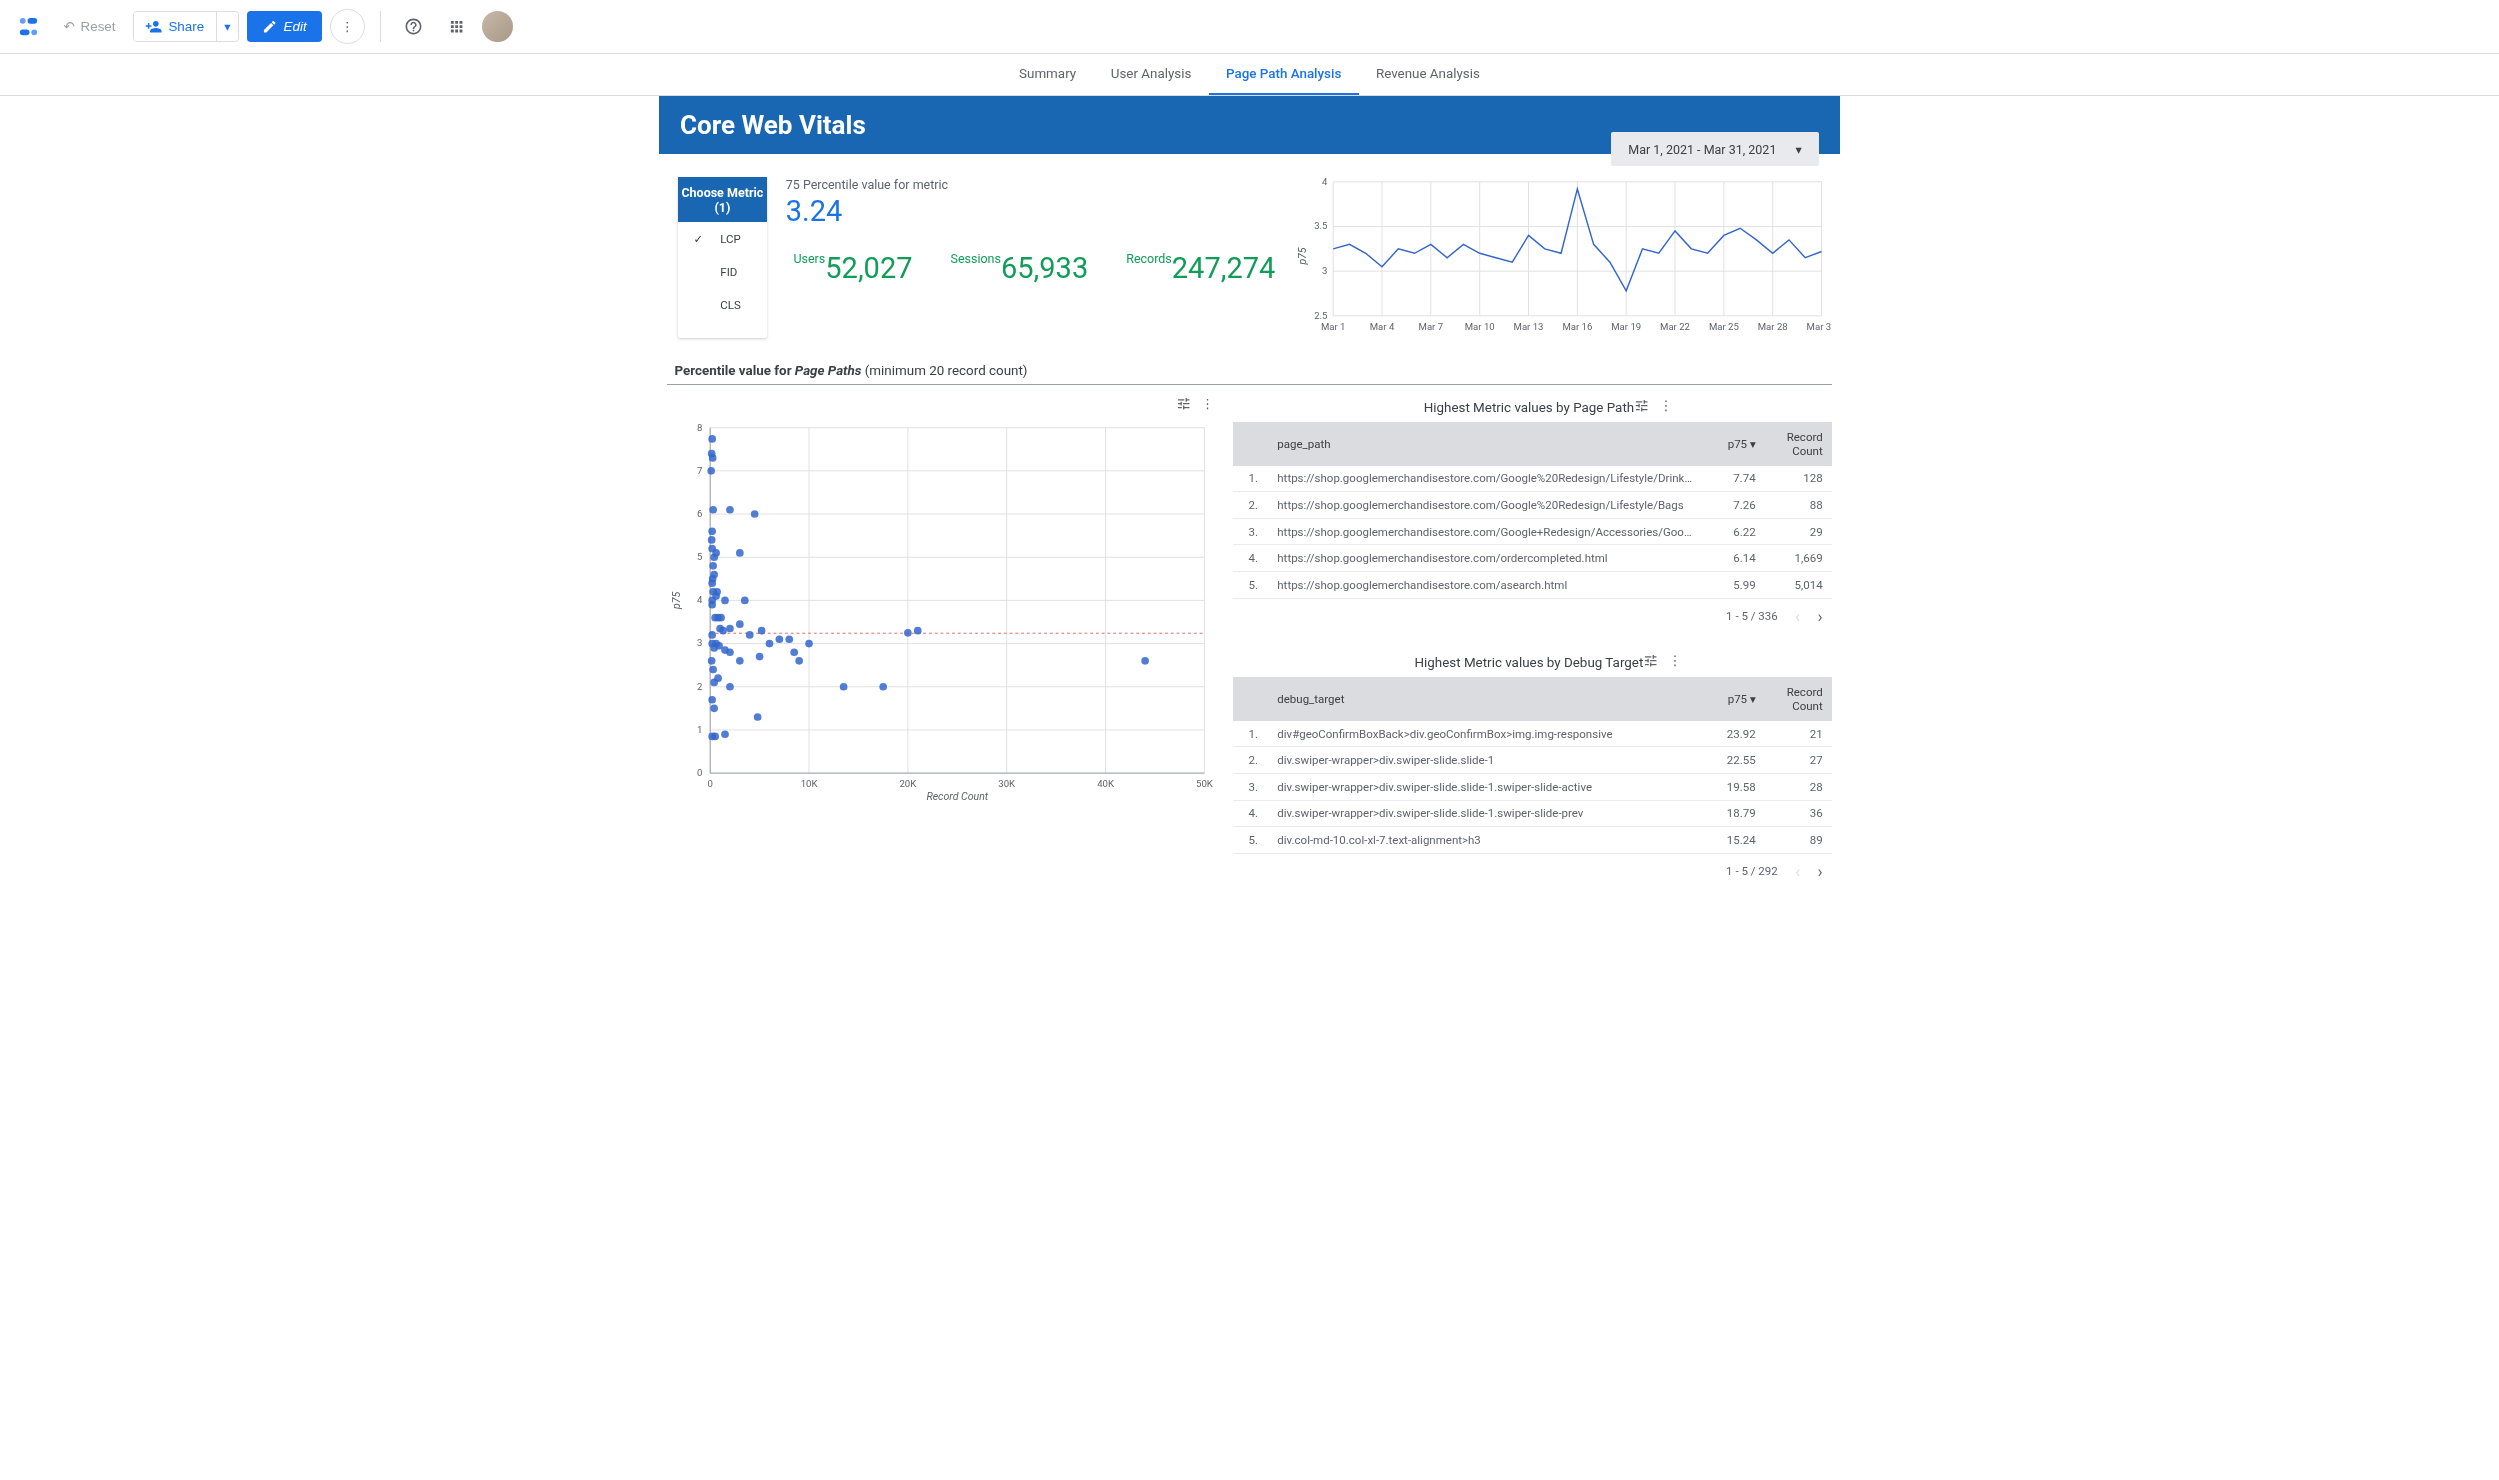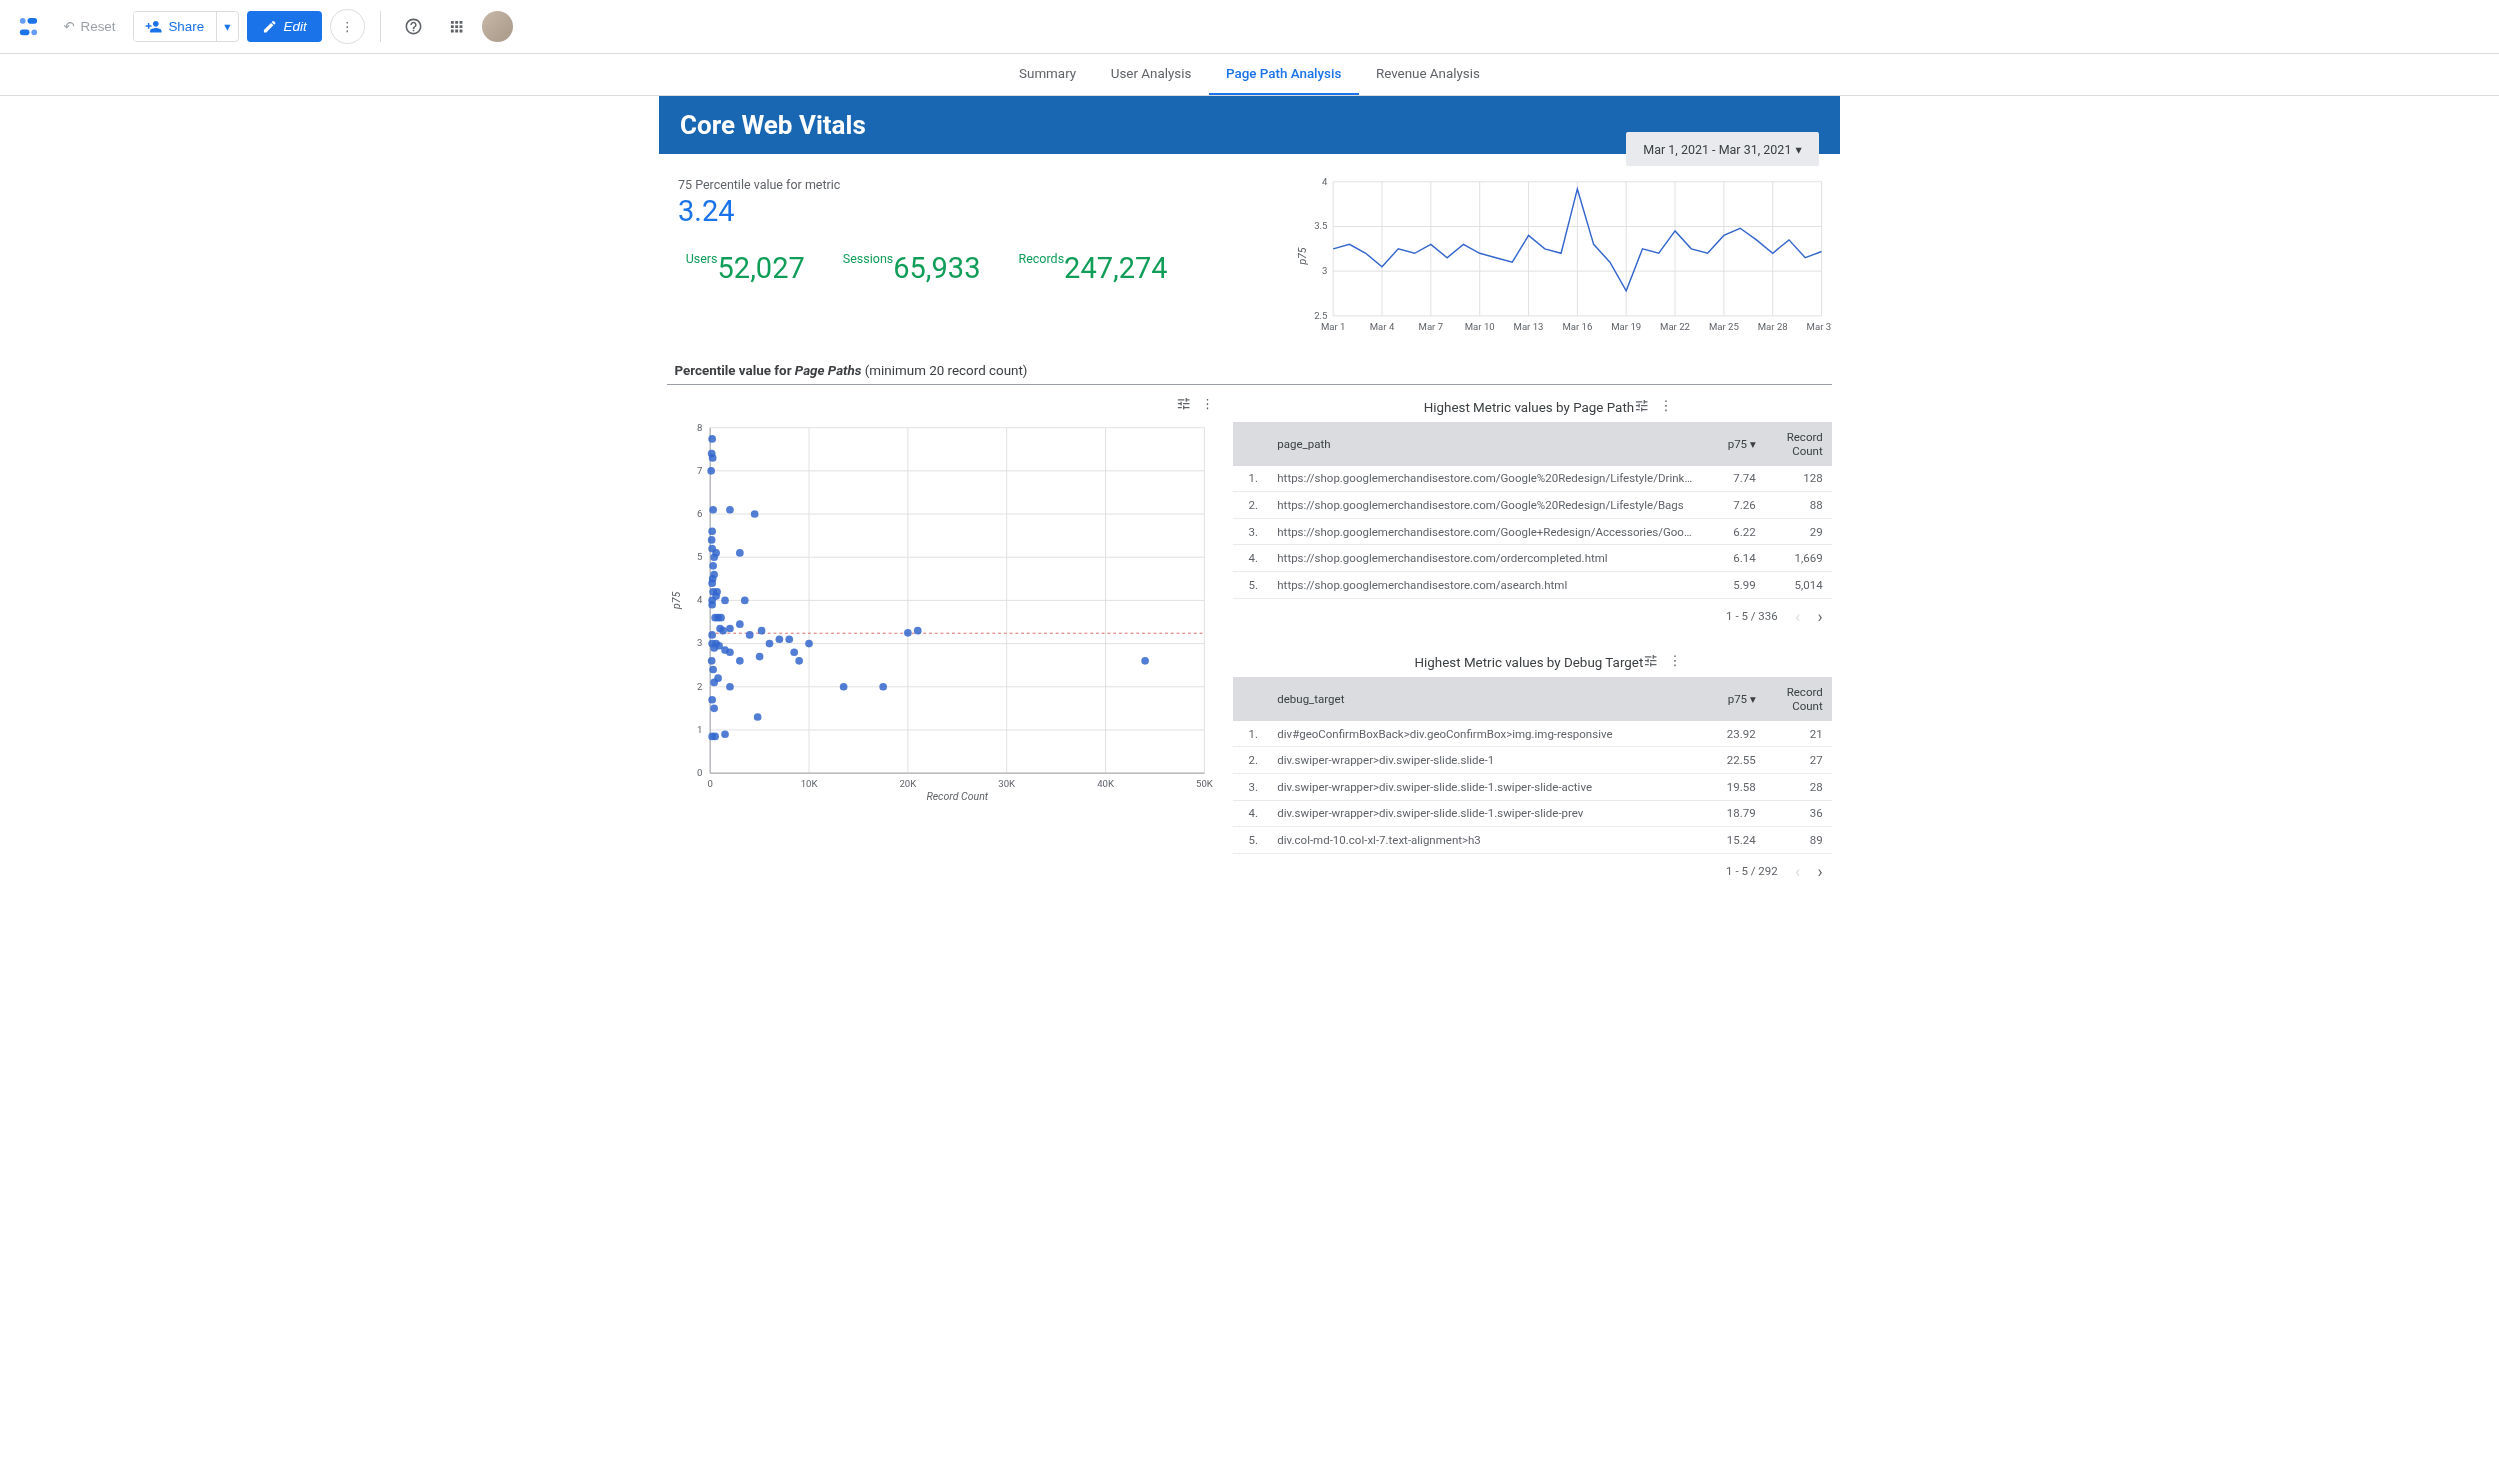--- a/index.html
+++ b/index.html
@@ -23,21 +23,21 @@
 
 
 .tabs { display: flex; justify-content: center; border-bottom: 1px solid #dadce0; height: 42px; }
 .tab { padding: 11.5px 17.3px; color: #5f6368; font-size: 13.4px; cursor: pointer; border-bottom: 2.9px solid transparent; }
 .tab.active { color: #1a73e8; border-bottom-color: #1a73e8; font-weight: 500; }
 
 
 .content { max-width: 1181px; margin: 0 auto; padding-bottom: 29px; }
 .banner { background: #1967b2; color: #fff; height: 58px; display: flex; align-items: center; justify-content: space-between; padding: 0 21px; }
 .banner h1 { font-size: 26px; font-weight: 700; }
-.date-picker { background: #e8eaed; color: #3c4043; padding: 9.6px 17.3px; border-radius: 1.9px; font-size: 12.5px; display: flex; align-items: center; gap: 4px; cursor: pointer; margin-top: 48px; }
+.date-picker { background: #e8eaed; color: #3c4043; padding: 9.6px 17.3px; border-radius: 1.9px; font-size: 12.5px; display: flex; align-items: center; gap: 19px; cursor: pointer; margin-top: 48px; }
 
 
 .metrics-row { display: flex; padding: 23px 7.7px 19px 19px; gap: 19px; }
 .metric-selector { width: 148px; border-radius: 1.9px; box-shadow: 0 1px 2.9px rgba(0,0,0,0.2); background: #fff; }
 .metric-header { background: #1967b2; color: #fff; text-align: center; padding: 7.7px 0; font-size: 12.5px; font-weight: 700; }
 .metric-item { padding: 9.6px 15.4px; display: flex; align-items: center; gap: 11.5px; cursor: pointer; font-size: 11.5px; }
 .metric-item .check { width: 15.4px; visibility: hidden; }
 .metric-item.selected .check { visibility: visible; }
 
 .stats-block { flex: 1; display: flex; gap: 38px; padding-left: 7.7px; }
@@ -152,20 +152,35 @@
   <div class="banner">
     <h1>Core Web Vitals</h1>
     <div class="date-picker">
       <span>Mar 1, 2021 - Mar 31, 2021</span>
       <span>▾</span>
     </div>
   </div>
 
   <div class="metrics-row">
 
+    <div class="metric-selector">
+      <div class="metric-header">Choose Metric (1)</div>
+      <div class="metric-item selected">
+        <span class="check">✓</span>
+        <span>LCP</span>
+      </div>
+      <div class="metric-item">
+        <span class="check">✓</span>
+        <span>FID</span>
+      </div>
+      <div class="metric-item">
+        <span class="check">✓</span>
+        <span>CLS</span>
+      </div>
+    </div>
 
     <div style="flex:1">
       <div class="stats-top">
         <div class="stat-label">75 Percentile value for metric</div>
         <div class="stat-value-big">3.24</div>
       </div>
       <div class="stats-block">
         <div class="stat-group">
           <div class="stat-label" style="color:#0f9d58">Users</div>
           <div class="stat-value-green">52,027</div>

